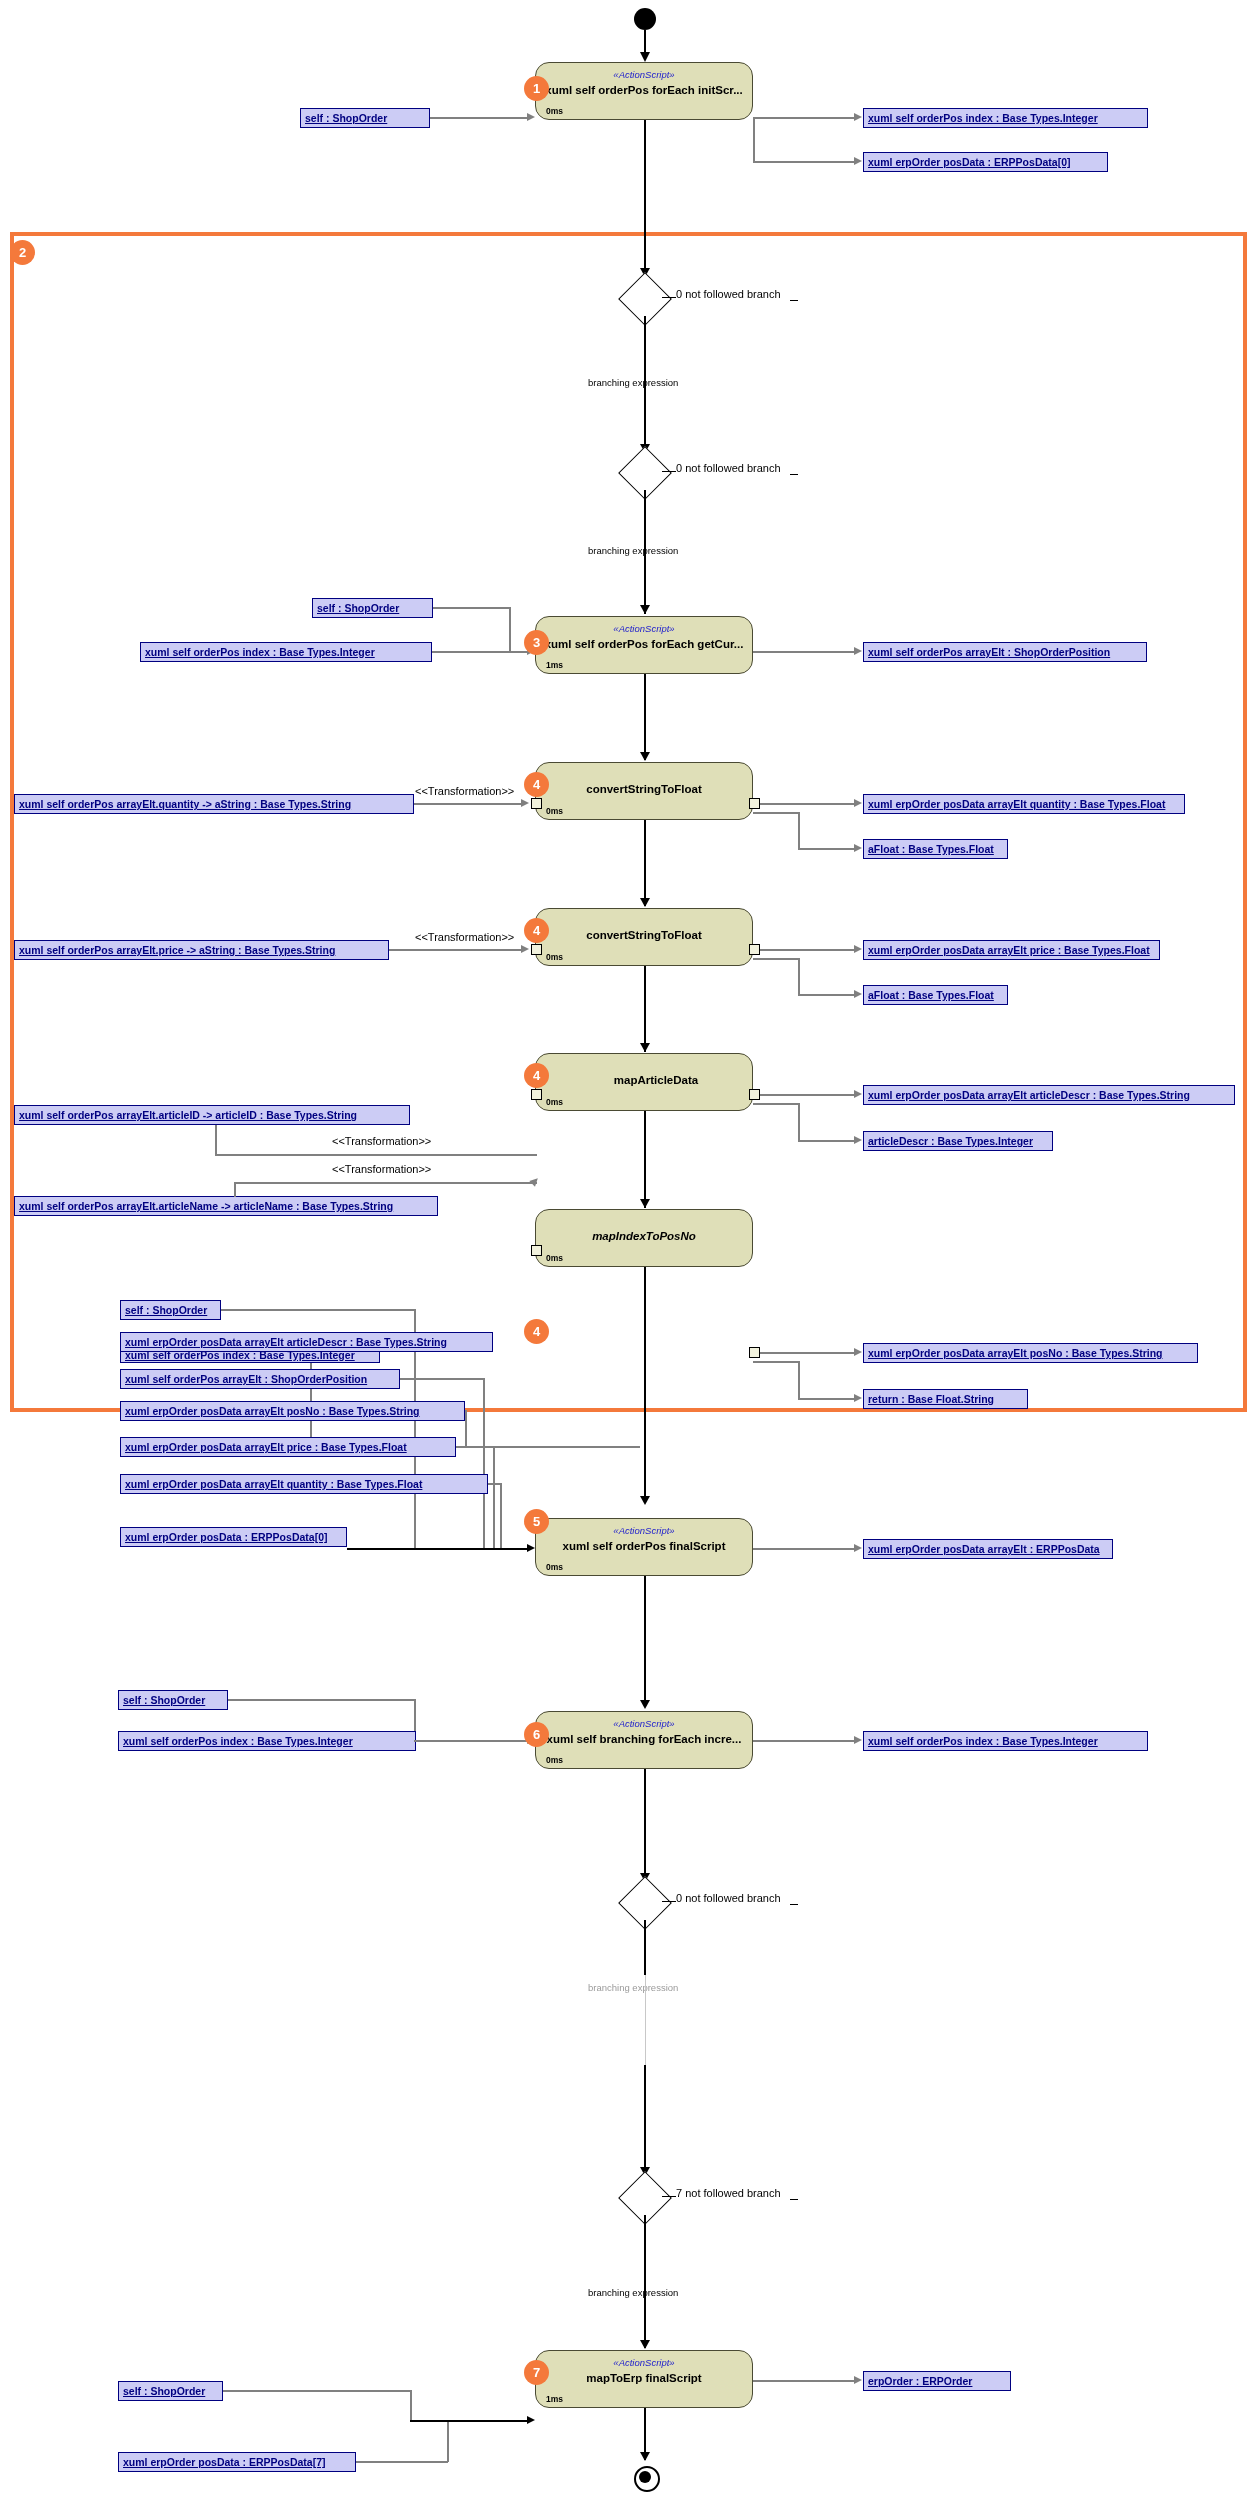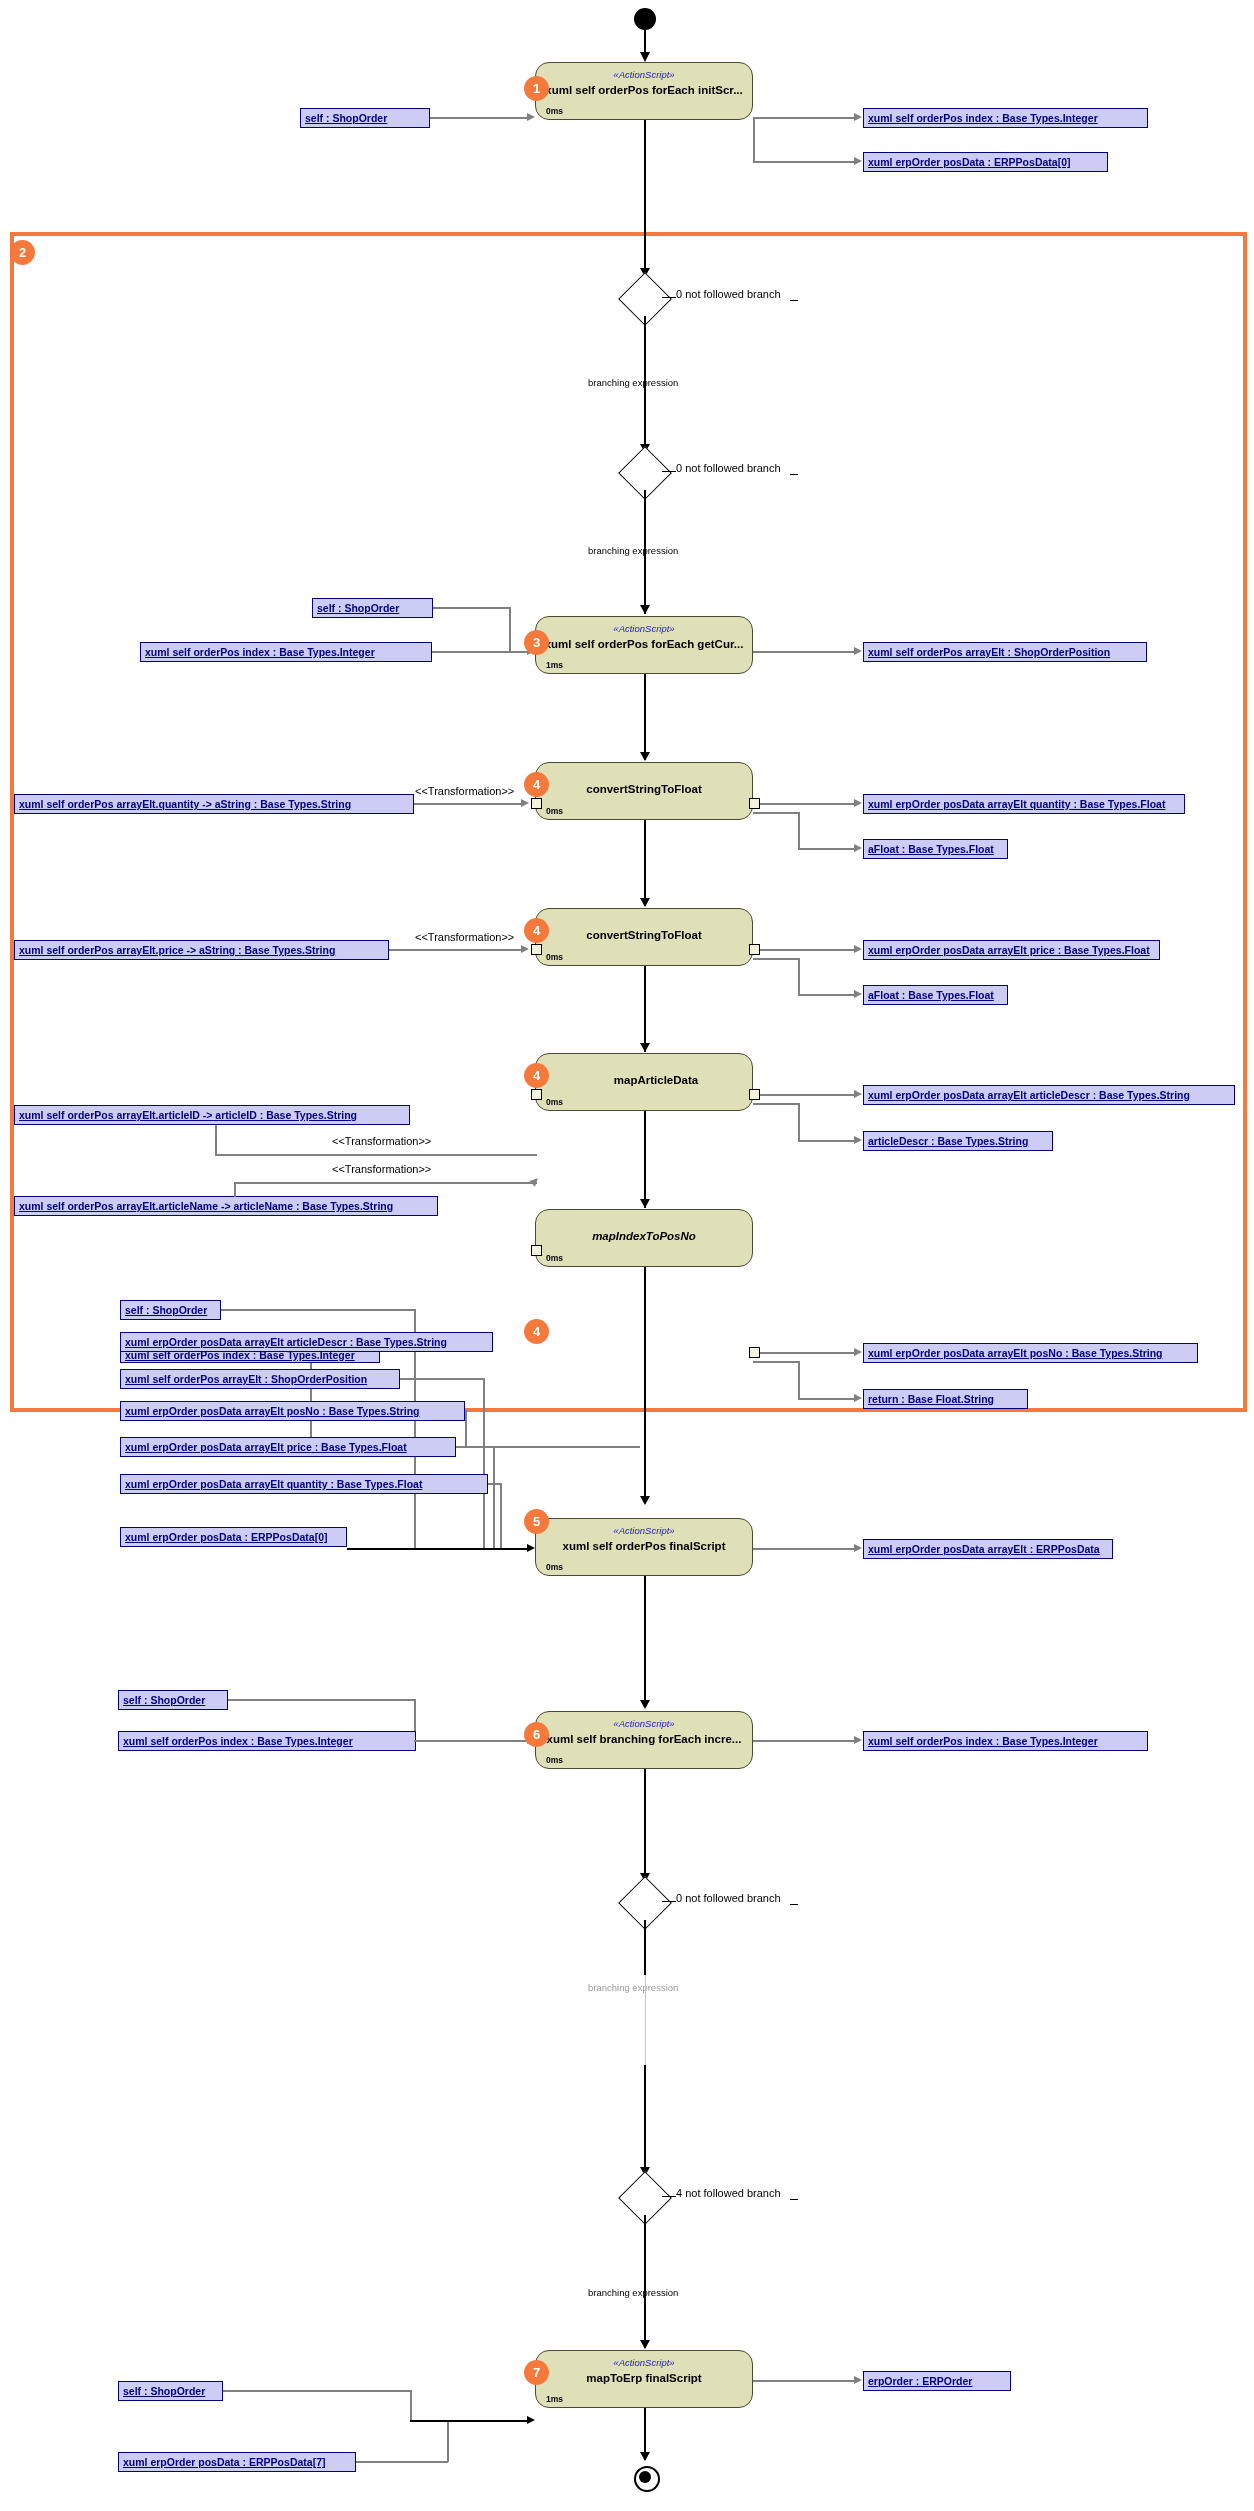--- a/index.html
+++ b/index.html
@@ -278,21 +278,21 @@
   <div class="ar-open" style="left:854px;top:1089.5px;"></div>
   <div class="pin" style="left:863px;top:1085px;width:372px;height:20px;">
     <span>xuml erpOrder posData arrayElt articleDescr : Base Types.String</span>
   </div>
 
   <div class="hline" style="left:753px;top:1103px;width:47px;"></div>
   <div class="vline" style="left:798px;top:1103px;height:38px;"></div>
   <div class="hline" style="left:798px;top:1140px;width:57px;"></div>
   <div class="ar-open" style="left:854px;top:1135.5px;"></div>
   <div class="pin" style="left:863px;top:1131px;width:190px;height:20px;">
-    <span>articleDescr : Base Types.String</span>
+    <span>articleDescr : Base Types.Integer</span>
   </div>
 
   <div class="vline blk" style="left:644px;top:1111px;height:97px;"></div>
   <div class="ar-open-d" style="left:639.5px;top:1199px;"></div>
 
   <div class="action" style="left:535px;top:1209px;width:218px;height:58px;">
     <div class="aname" style="margin-top:20px;font-style:italic;">mapIndexToPosNo</div>
     <div class="dur">0ms</div>
   </div>
   <div class="badge" style="left:524px;top:1319px;">4</div>
@@ -410,21 +410,21 @@
   <div class="branchdeco" style="left:790px;top:1904px;width:8px;"></div>
   <div class="lbl bexpr faded" style="left:588px;top:1982px;">branching expression</div>
 
   <div class="vline blk" style="left:644px;top:1920px;height:55px;"></div>
   <div class="vline grey2" style="left:644.5px;top:1975px;height:90px;background:#c8c8c8;"></div>
   <div class="vline blk" style="left:644px;top:2065px;height:110px;"></div>
   <div class="ar-open-d" style="left:639.5px;top:2167px;"></div>
 
   <div class="diamond" style="left:626px;top:2179px;width:36px;height:36px;"></div>
   <div class="hline blk" style="left:662px;top:2196px;width:14px;height:1.4px;"></div>
-  <div class="lbl branch" style="left:676px;top:2187px;">4 not followed branch</div>
+  <div class="lbl branch" style="left:676px;top:2187px;">7 not followed branch</div>
   <div class="branchdeco" style="left:790px;top:2199px;width:8px;"></div>
   <div class="lbl bexpr" style="left:588px;top:2287px;">branching expression</div>
 
   <div class="vline blk" style="left:644px;top:2215px;height:133px;"></div>
   <div class="ar-open-d" style="left:639.5px;top:2340px;"></div>
 
   <div class="action" style="left:535px;top:2350px;width:218px;height:58px;">
     <div class="stereo">«ActionScript»</div>
     <div class="aname">mapToErp finalScript</div>
     <div class="dur">1ms</div>

